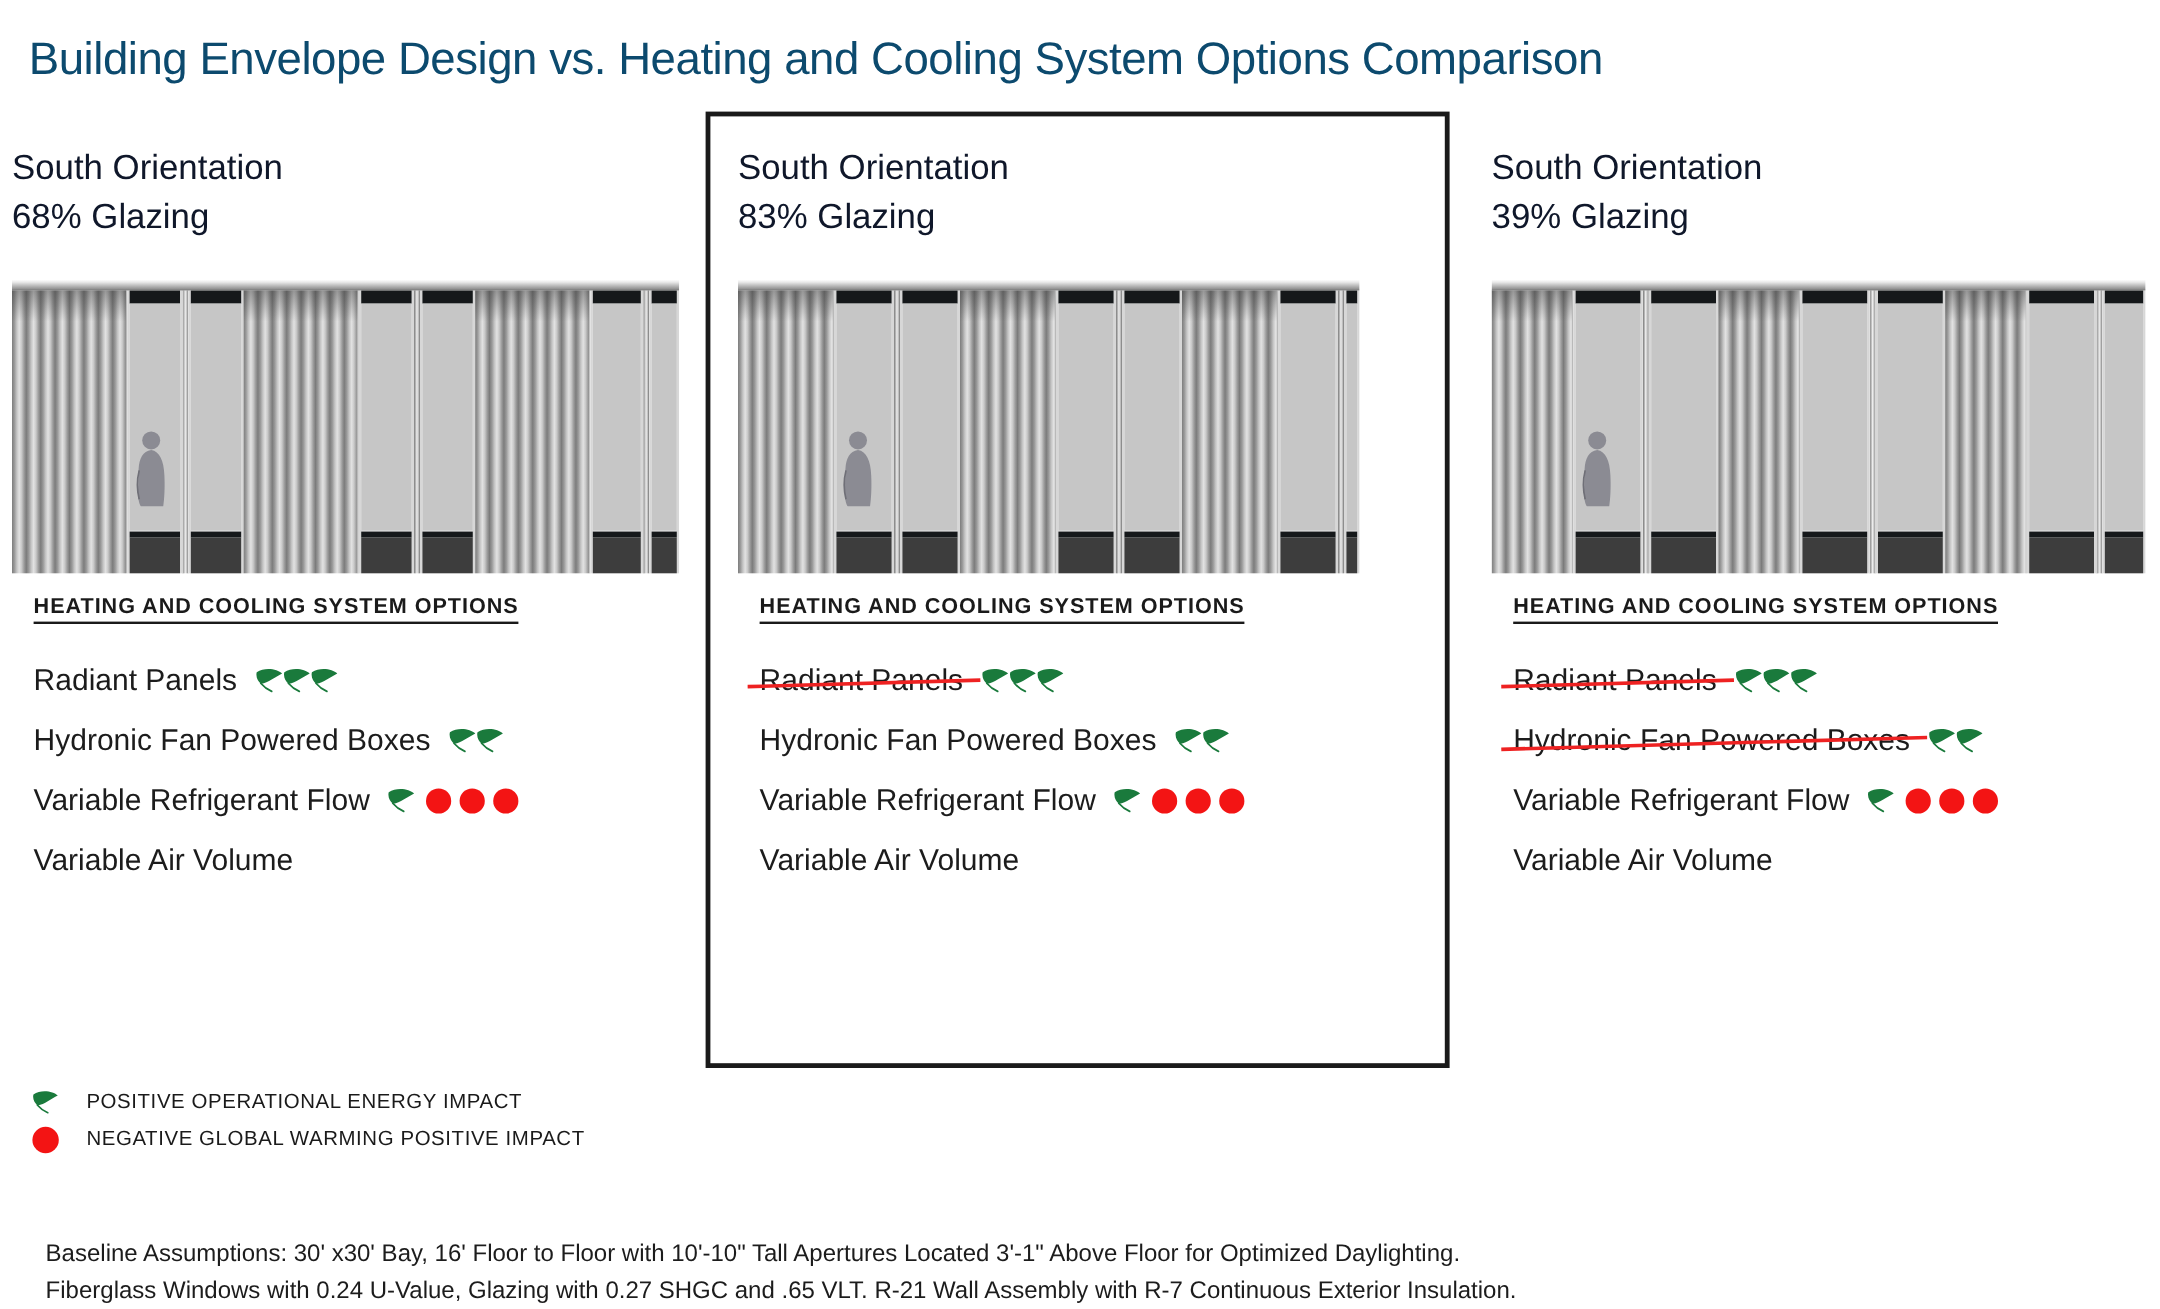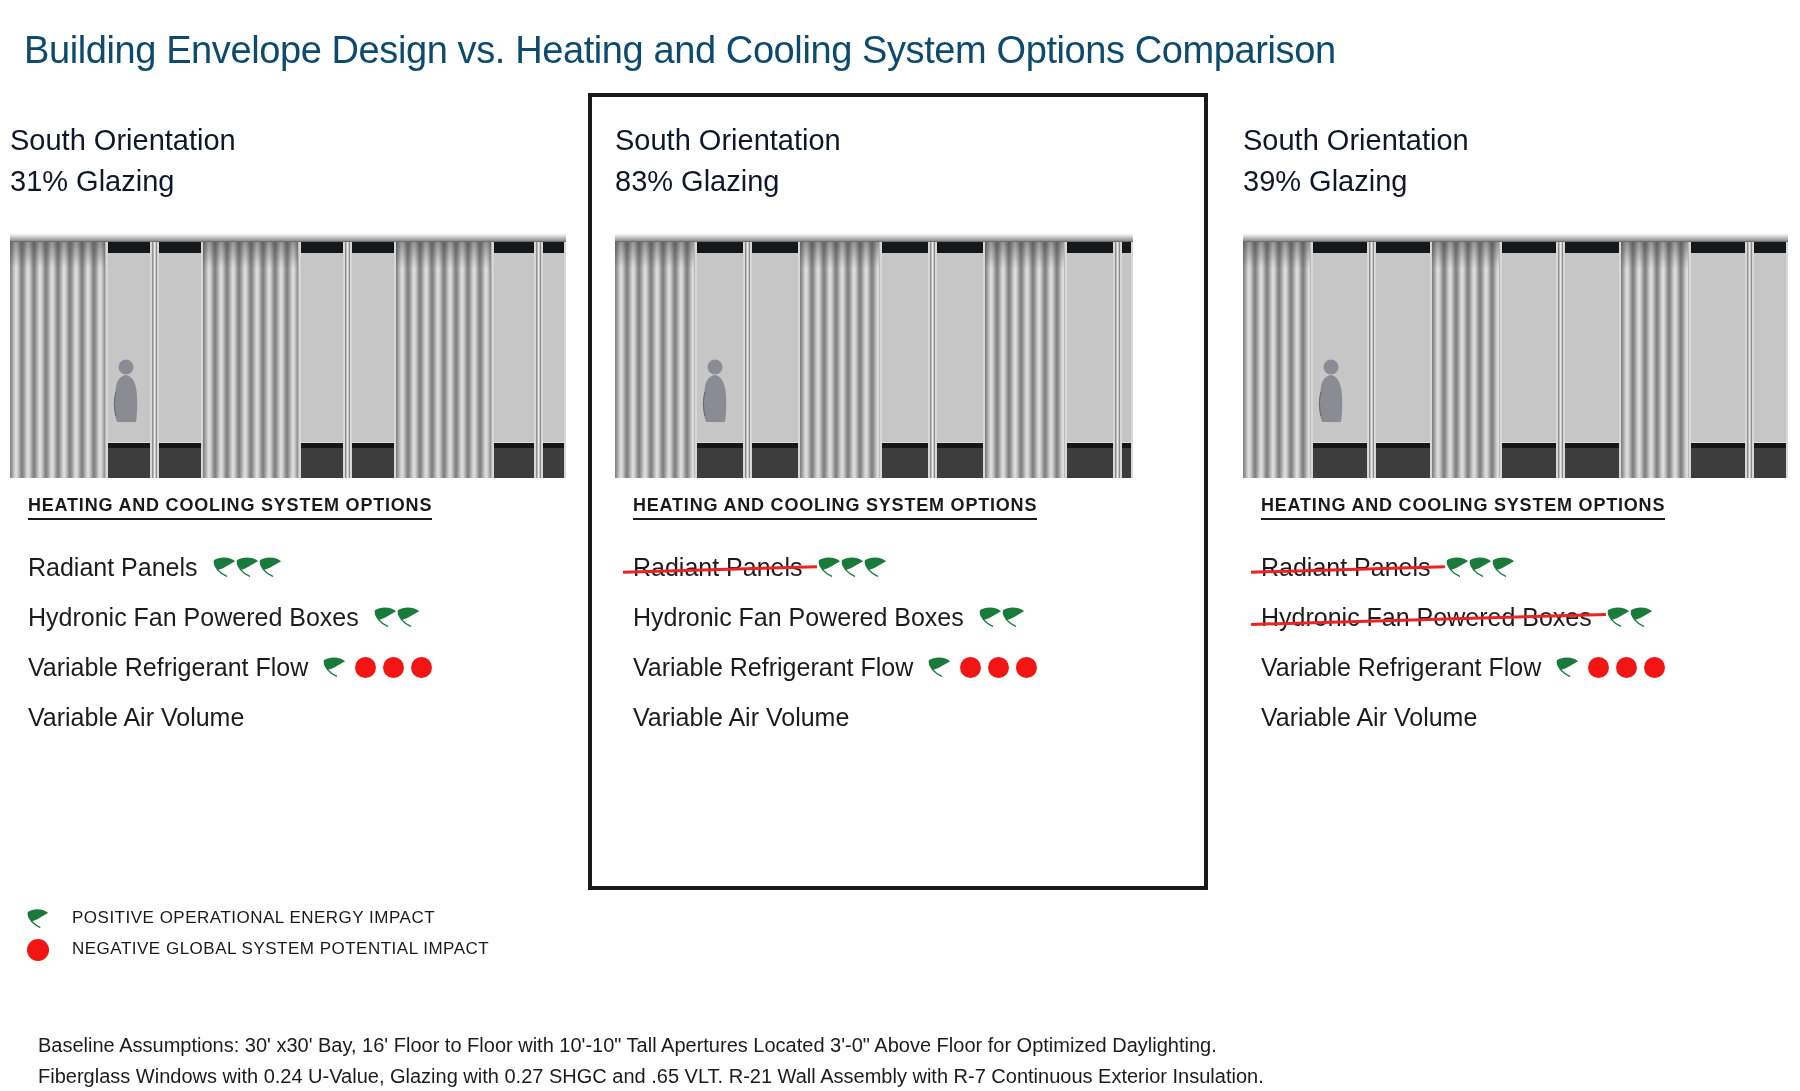--- a/index.html
+++ b/index.html
@@ -268,21 +268,21 @@
 </head>
 <body>
 
 <h1 id="page-title">Building Envelope Design vs. Heating and Cooling System Options Comparison</h1>
 
 <div id="highlight-box"></div>
 
 <div class="panel" id="panel-0">
   <div class="panel-heading">
     <span>South Orientation</span>
-    <span class="ph-line2">31% Glazing</span>
+    <span class="ph-line2">68% Glazing</span>
   </div>
   <div class="building">
     <div class="bldg-roof"></div>
     <div class="bays">
         <div class="bay-wall" style="flex: 0 0 17.2662%;"></div>
         <div class="bay-glass tall" style="flex: 0 0 8.27338%;">
           <div class="g-head"></div>
           <div class="g-light"></div>
           <div class="g-mull"></div>
           <div class="g-vision"></div>
@@ -686,20 +686,20 @@
             <path d="M5.5 13.5 C8 16.5 11.5 19 15 20.5" stroke="#1a7a3c" stroke-width="1.5" fill="none" stroke-linecap="round"></path>
           </svg>
         </span>
       </span>
       <span class="legend-text">POSITIVE OPERATIONAL ENERGY IMPACT</span>
     </div>
     <div class="legend-row">
       <span class="legend-ico">
         <span class="dot" style="background: rgb(243, 20, 20);"></span>
       </span>
-      <span class="legend-text">NEGATIVE GLOBAL SYSTEM POTENTIAL IMPACT</span>
+      <span class="legend-text">NEGATIVE GLOBAL WARMING POSITIVE IMPACT</span>
     </div>
   </div>
 
 <div id="footnotes">
-  <div>Baseline Assumptions: 30' x30' Bay, 16' Floor to Floor with 10'-10" Tall Apertures Located 3'-0" Above Floor for Optimized Daylighting.</div>
+  <div>Baseline Assumptions: 30' x30' Bay, 16' Floor to Floor with 10'-10" Tall Apertures Located 3'-1" Above Floor for Optimized Daylighting.</div>
   <div>Fiberglass Windows with 0.24 U-Value, Glazing with 0.27 SHGC and .65 VLT. R-21 Wall Assembly with R-7 Continuous Exterior Insulation.</div>
 </div>
 
 </body></html>

